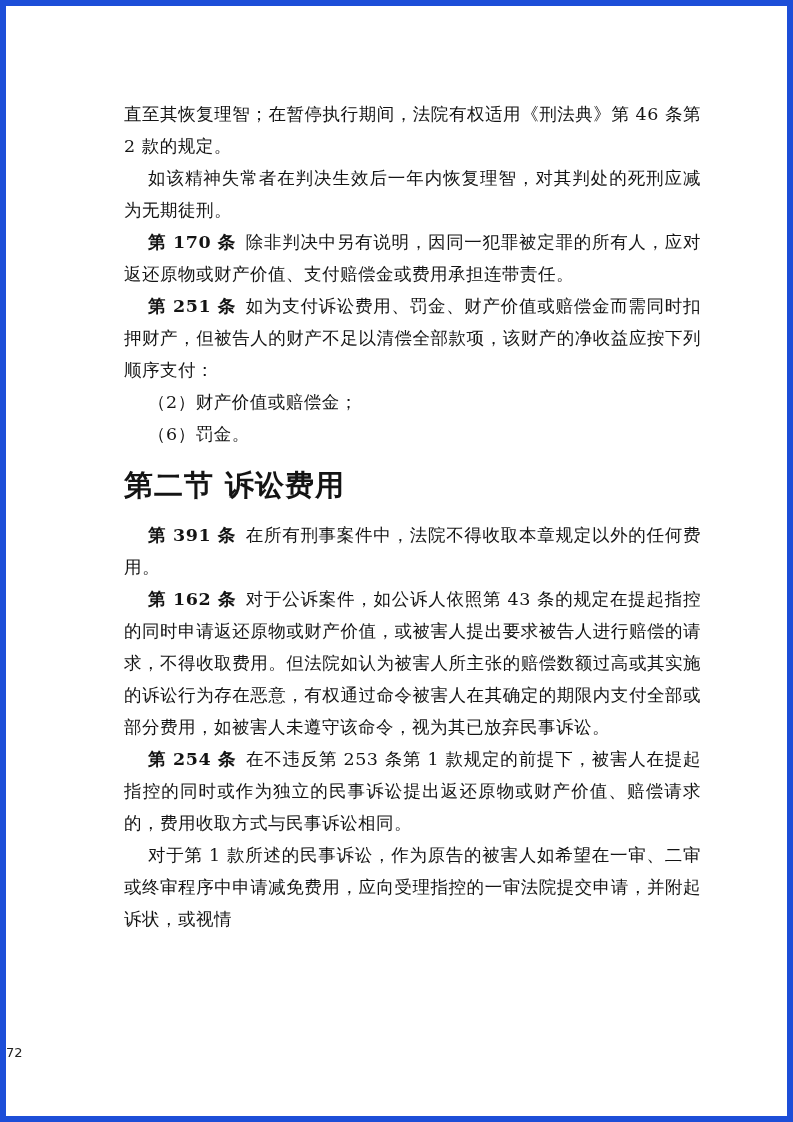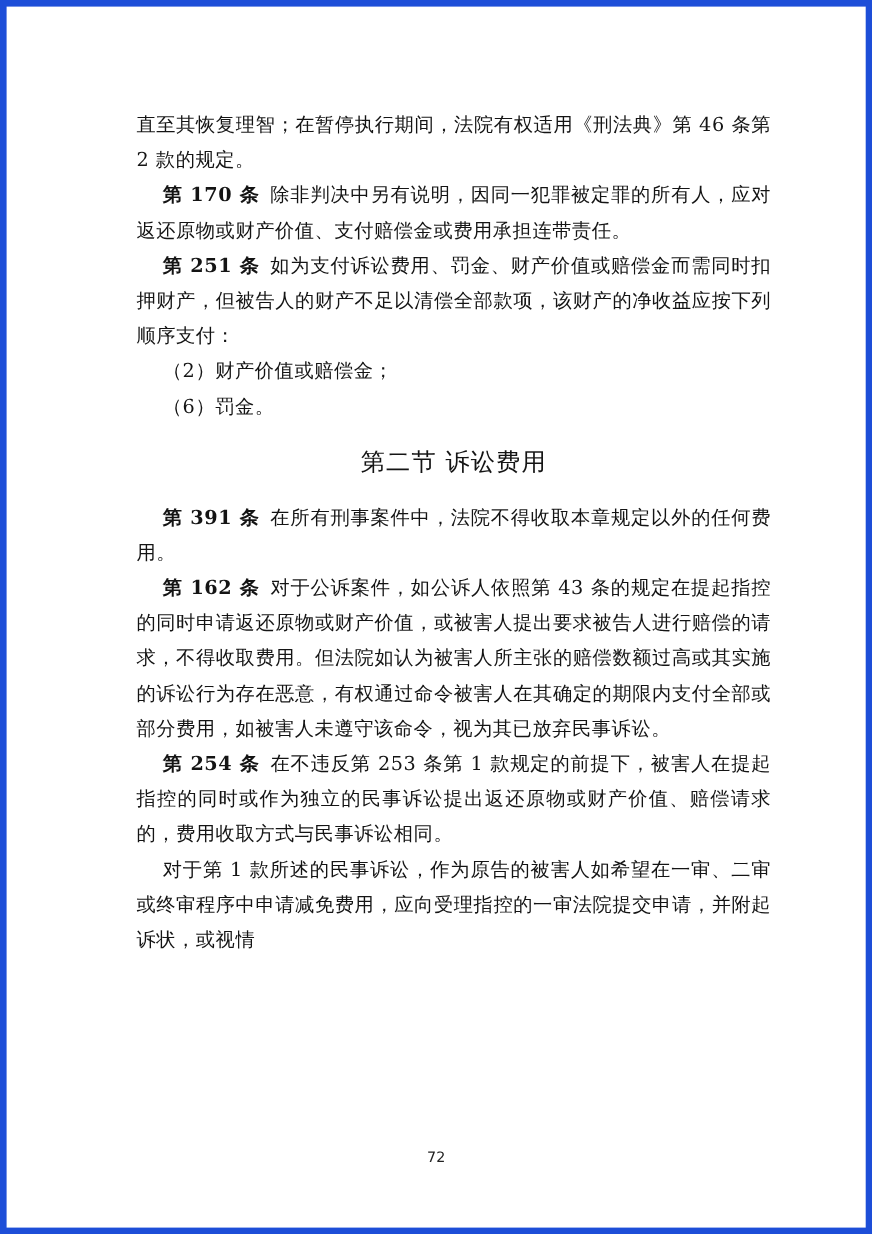--- a/index.html
+++ b/index.html
@@ -29,46 +29,45 @@
     letter-spacing: 0.5px;
   }
   .para.indent { text-indent: 24px; }
   .para.list-item { text-indent: 24px; text-align: left; }
   .lead {
     font-weight: bold;
     margin-right: 0.55em;
   }
   .section-heading {
     margin: 17px 0 16px 0;
-    font-size: 22px;
+    font-size: 29px;
     line-height: 36px;
-    font-weight: normal;
-    text-align: center;
+    font-weight: bold;
     letter-spacing: 1px;
   }
   .footer {
     position: absolute;
     left: 0;
     top: 1038px;
     width: 100%;
-    text-align: center;
     font-size: 13px;
     line-height: 18px;
     color: #222222;
     font-family: "DejaVu Sans", "Liberation Sans", sans-serif;
   }
 </style>
 </head>
 <body>
 
 <div class="page">
   <div class="content">
 
     <p class="para">直至其恢复理智；在暂停执行期间，法院有权适用《刑法典》第 46 条第 2 款的规定。</p>
 
+    <p class="para indent">如该精神失常者在判决生效后一年内恢复理智，对其判处的死刑应减为无期徒刑。</p>
 
 
     <p class="para indent"><span class="lead">第 170 条</span><span>除非判决中另有说明，因同一犯罪被定罪的所有人，应对返还原物或财产价值、支付赔偿金或费用承担连带责任。</span></p>
 
     <p class="para indent"><span class="lead">第 251 条</span><span>如为支付诉讼费用、罚金、财产价值或赔偿金而需同时扣押财产，但被告人的财产不足以清偿全部款项，该财产的净收益应按下列顺序支付：</span></p>
 
 
     <p class="para list-item">（2）财产价值或赔偿金；</p>
 
     <p class="para list-item">（6）罚金。</p>

